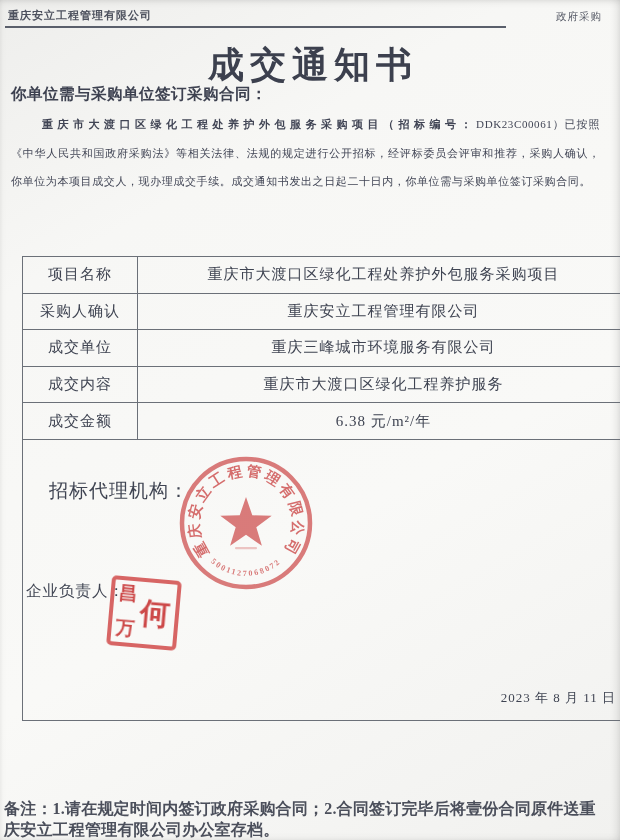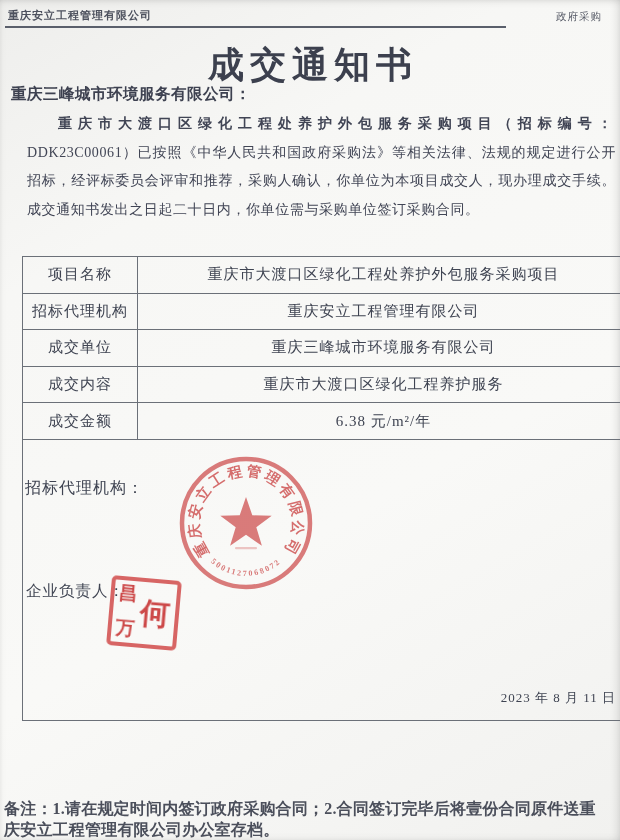--- a/index.html
+++ b/index.html
@@ -11,60 +11,60 @@
                inset 0 5px 8px -5px rgba(0,0,0,.14),
                inset 0 -5px 8px -5px rgba(0,0,0,.08),
                inset 5px 0 8px -6px rgba(0,0,0,.07);
     color:#3f4452;
   }
   .hdr-left{position:absolute;left:8px;top:8px;font-size:11px;font-weight:bold;color:#4d515e;letter-spacing:1px;}
   .hdr-right{position:absolute;left:516px;top:10px;font-size:10.5px;color:#565a66;letter-spacing:1px;margin-left:40px;}
   .hdr-rule{position:absolute;left:5px;top:26px;width:501px;height:2px;background:#5a5f6b;}
   .title{position:absolute;top:41px;left:0;width:100%;text-align:center;font-size:36px;font-weight:bold;letter-spacing:6px;text-indent:6px;color:#3c404e;}
   .greeting{position:absolute;left:11px;top:84px;font-size:15.5px;font-weight:bold;color:#3d4150;letter-spacing:.5px;}
-  .para{position:absolute;left:27px;top:110px;width:589px;font-size:14px;line-height:28.6px;text-align:justify;text-indent:31px;color:#414555;letter-spacing:.6px;}
+  .para{position:absolute;left:11px;top:110px;width:589px;font-size:11px;line-height:28.6px;text-align:justify;text-indent:31px;color:#414555;letter-spacing:.6px;}
   .para .lead{font-weight:bold;letter-spacing:4.2px;}
   table.info{position:absolute;left:22px;top:256px;width:608px;border-collapse:collapse;table-layout:fixed;}
   table.info td{border:1px solid #6b7078;font-size:15px;color:#3f4452;text-align:center;vertical-align:middle;padding:0;letter-spacing:1px;}
   td.lbl{width:114px;}
   tr.row{height:36.6px;}
   td.sig-cell{height:280px;position:relative;padding:0;}
   .sig-wrap{position:absolute;inset:0;text-align:left;}
-  .sig-label-1{position:absolute;left:2px;top:38px;font-size:16px;letter-spacing:1px;color:#3f4452;}
+  .sig-label-1{position:absolute;left:26px;top:38px;font-size:19px;letter-spacing:1px;color:#3f4452;}
   .sig-label-2{position:absolute;left:3px;top:110px;font-size:15.5px;letter-spacing:1px;color:#3f4452;margin-top:31px;}
   .sig-date{position:absolute;right:13px;top:249px;font-size:13px;letter-spacing:1px;color:#3f4452;}
   .seal-svg{position:absolute;left:152px;top:12px;width:142px;height:142px;filter:blur(.2px);}
   .stamp{position:absolute;left:86px;top:138px;width:54px;height:58px;border:4px solid rgba(206,64,64,.8);border-radius:5px;transform:rotate(5deg);display:flex;justify-content:space-between;padding:2px 4px;box-sizing:content-box;filter:blur(.2px);}
   .stamp-left{display:flex;flex-direction:column;justify-content:space-between;font-size:19px;font-weight:bold;color:rgba(201,58,58,.92);line-height:1.2;}
   .stamp-right{display:flex;align-items:center;font-size:30px;font-weight:bold;color:rgba(201,58,58,.92);}
   .footnote{position:absolute;left:4px;top:799px;width:602px;font-size:16px;color:#4b4f5b;letter-spacing:.2px;font-weight:bold;}
 </style>
 </head>
 <body>
 
 <div class="page">
 
   <div class="hdr-left">重庆安立工程管理有限公司</div>
   <div class="hdr-right">政府采购</div>
   <div class="hdr-rule"></div>
 
   <div class="title">成交通知书</div>
 
-  <div class="greeting">重庆三峰城市环境服务有限公司：</div>
+  <div class="greeting">你单位需与采购单位签订采购合同：</div>
 
   <div class="para"><span class="lead">重庆市大渡口区绿化工程处养护外包服务采购项目（招标编号：</span><span>DDK23C00061）已按照《中华人民共和国政府采购法》等相关法律、法规的规定进行公开招标，经评标委员会评审和推荐，采购人确认，你单位为本项目成交人，现办理成交手续。成交通知书发出之日起二十日内，你单位需与采购单位签订采购合同。</span></div>
 
   <table class="info">
     <tbody>
       <tr class="row">
         <td class="lbl">项目名称</td>
         <td>重庆市大渡口区绿化工程处养护外包服务采购项目</td>
       </tr>
       <tr class="row">
-        <td class="lbl">招标代理机构</td>
+        <td class="lbl">采购人确认</td>
         <td>重庆安立工程管理有限公司</td>
       </tr>
       <tr class="row">
         <td class="lbl">成交单位</td>
         <td>重庆三峰城市环境服务有限公司</td>
       </tr>
       <tr class="row">
         <td class="lbl">成交内容</td>
         <td>重庆市大渡口区绿化工程养护服务</td>
       </tr>

